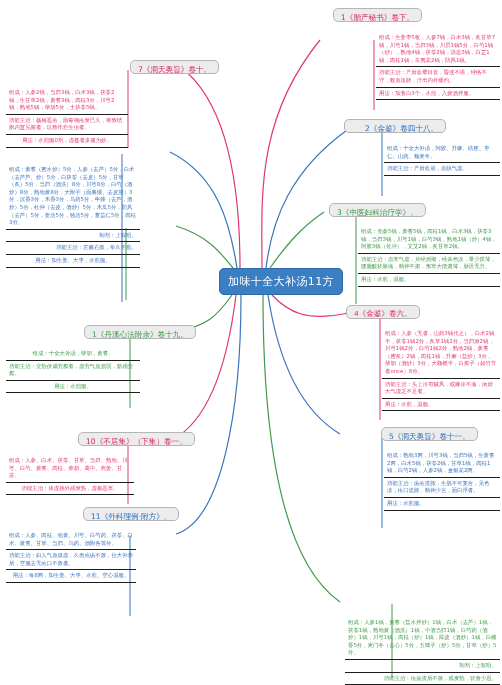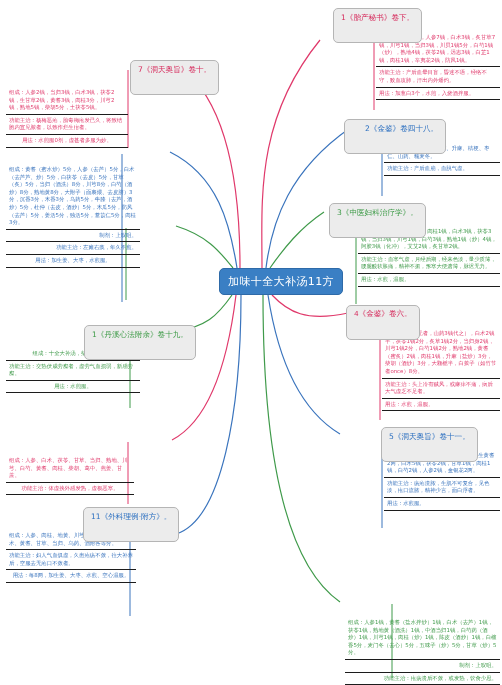--- a/index.html
+++ b/index.html
@@ -38,21 +38,21 @@
     text-align: center;
     letter-spacing: 0.4px;
     z-index: 40;
     white-space: nowrap;
     margin-left: 18px;
   }
 
   
   .pill {
     position: absolute;
-    height: 35px;
+    height: 14px;
     background: #ececec;
     border: 1px solid #9a9a9a;
     border-radius: 5px;
     font-size: 7.6px;
     line-height: 17px;
     padding: 0 7px;
     white-space: nowrap;
     z-index: 30;
   }
   .pill.c-red   { color: #d6295b; border-color: #b5b5b5; }
@@ -195,20 +195,23 @@
 
   <div class="pill c-green" style="left:84px; top:325px;">
     <span>1《丹溪心法附余》卷十九。</span>
   </div>
   <div class="group c-green" style="left:6px; top:348px; width:134px;">
     <div class="row ta-c">组成：十全大补汤，柴胡，黄耆。</div>
     <div class="row">功能主治：交热伏咸劳瘵者，虚劳气血损弱，新感劳瘵。</div>
     <div class="row ta-c last">用法：水煎服。</div>
   </div>
 
+  <div class="pill c-red" style="left:78px; top:432px;">
+    <span>10《不居集》（下集）卷一。</span>
+  </div>
   <div class="group c-red" style="left:6px; top:455px; width:128px;">
     <div class="row">组成：人参、白术、茯苓、甘草、当归、熟地、川芎、白芍、黄耆、肉桂、柴胡、葛中、燕姜、甘蔗。</div>
     <div class="row ta-c last">功能主治：体虚挟外感发热，虚极恶寒。</div>
   </div>
 
   <div class="pill c-blue" style="left:83px; top:507px;">
     <span>11《外科理例·附方》。</span>
   </div>
   <div class="group c-blue" style="left:6px; top:530px; width:130px;">
     <div class="row">组成：人参、肉桂、地黄、川芎、白芍药、茯苓、白术、黄耆、甘草、当归、乌药、酒附各等分。</div>

